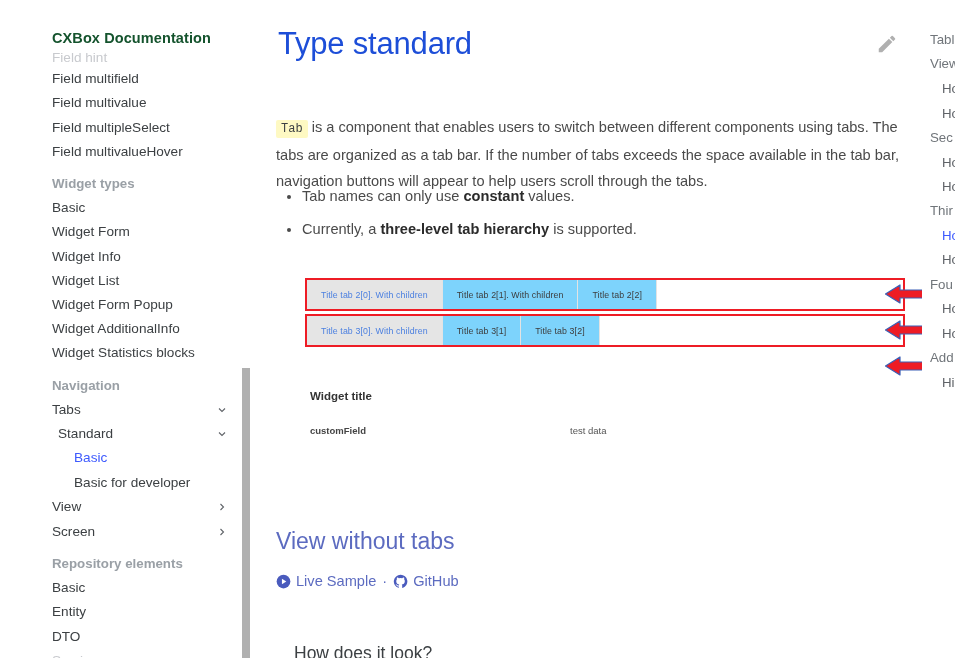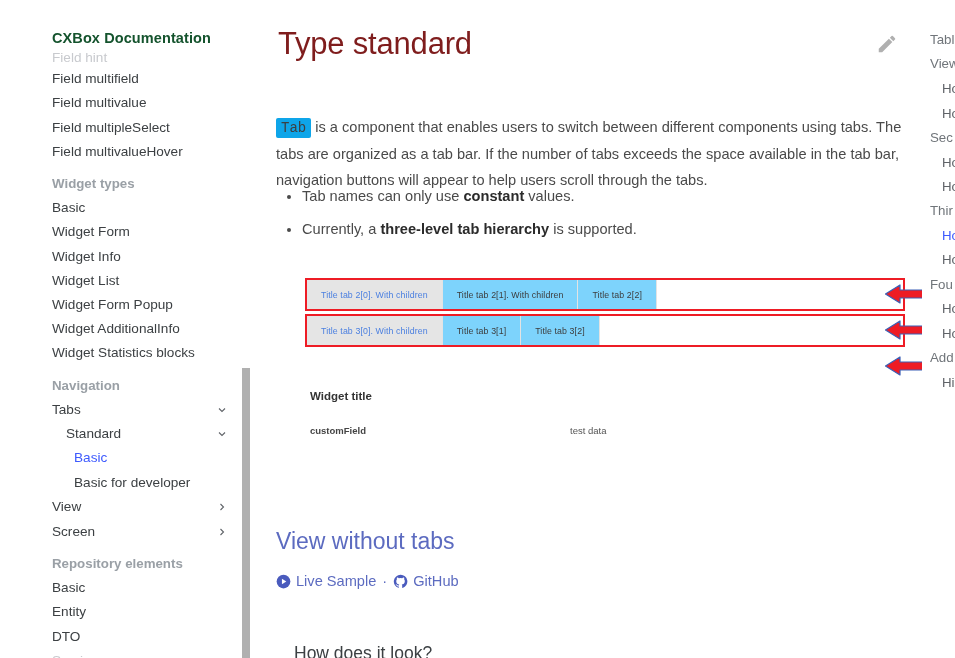--- a/index.html
+++ b/index.html
@@ -48,21 +48,21 @@
     line-height: 16px;
   }
   .sb-item.group {
     color: #9aa0a6;
     font-weight: bold;
     font-size: 13.3px;
   }
   .sb-item.faded { color: #c8cace; }
   .sb-item.active { color: #3d5afe; }
   .sb-item.indent1 { left: 52px; }
-  .sb-item.indent2 { left: 66px; }
+  .sb-item.indent2 { left: 58px; }
   .sb-item.indent3 { left: 74px; }
 
   .sb-caret {
     position:absolute;
     color:#5f6368;
     width: 12px; height: 12px;
   }
   .sb-caret svg { display:block; }
 
   #sidebar-track {
@@ -80,39 +80,39 @@
   #main {
     position: absolute;
     left: 250px; top: 0;
     width: 672px; height: 658px;
     background: #ffffff;
     overflow: hidden;
   }
 
   #page-title {
     position: absolute; left: 28px; top: 26px;
-    font-size: 31px; color: #7f1d1d; font-weight: normal;
+    font-size: 31px; color: #1d4ed8; font-weight: normal;
     letter-spacing: -0.2px;
     margin: 0;
   }
   #edit-pencil {
     position: absolute; left: 626px; top: 33px;
     width: 22px; height: 22px; color: #b0b0b0;
   }
   #edit-pencil svg { display:block; }
 
   #intro-para {
     position: absolute; left: 26px; top: 99px; width: 630px;
     font-size: 14.6px; line-height: 26px; color: #4a4a4a;
   }
   code.inline {
-    background: #0ea5e9;
+    background: #fef9c3;
     color: #3c4043;
     font-family: "Liberation Mono", monospace;
-    font-size: 14px;
+    font-size: 12px;
     padding: 2px 5px;
     border-radius: 2px;
   }
   #bullets {
     position: absolute; left: 26px; top: 183px; width: 630px;
     margin: 0; padding: 0 0 0 26px;
     font-size: 14.6px; line-height: 26px; color: #4a4a4a;
     list-style: disc;
   }
   #bullets li { margin-bottom: 7px; }

